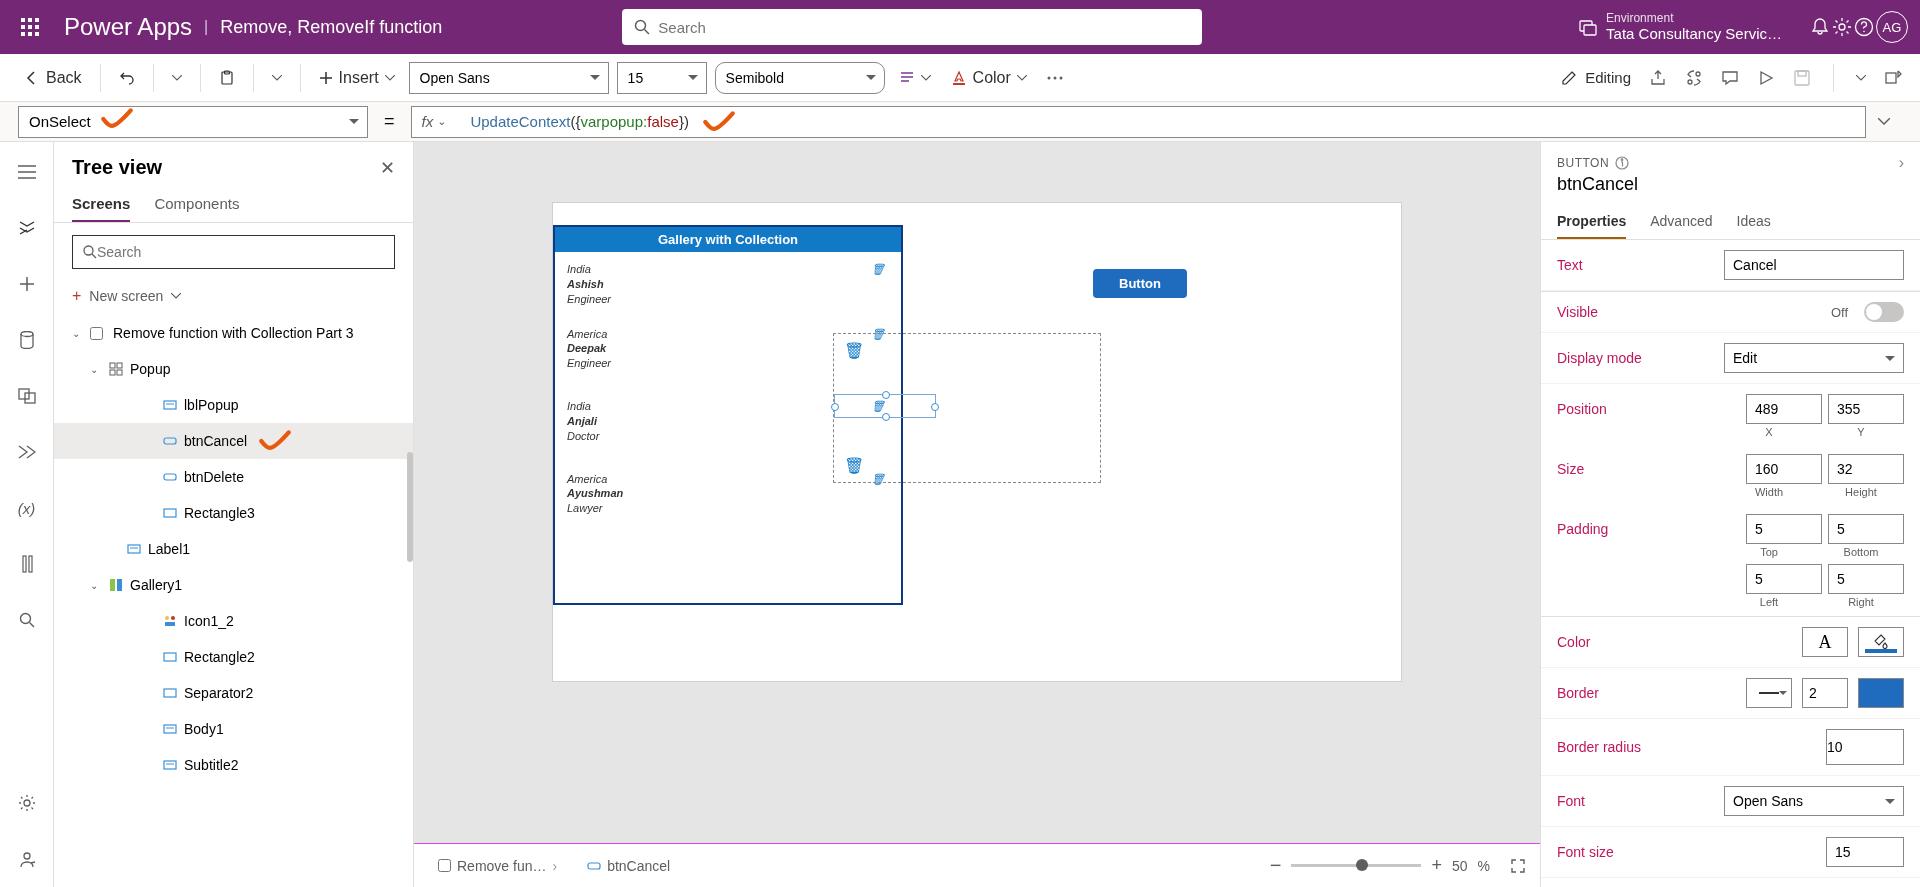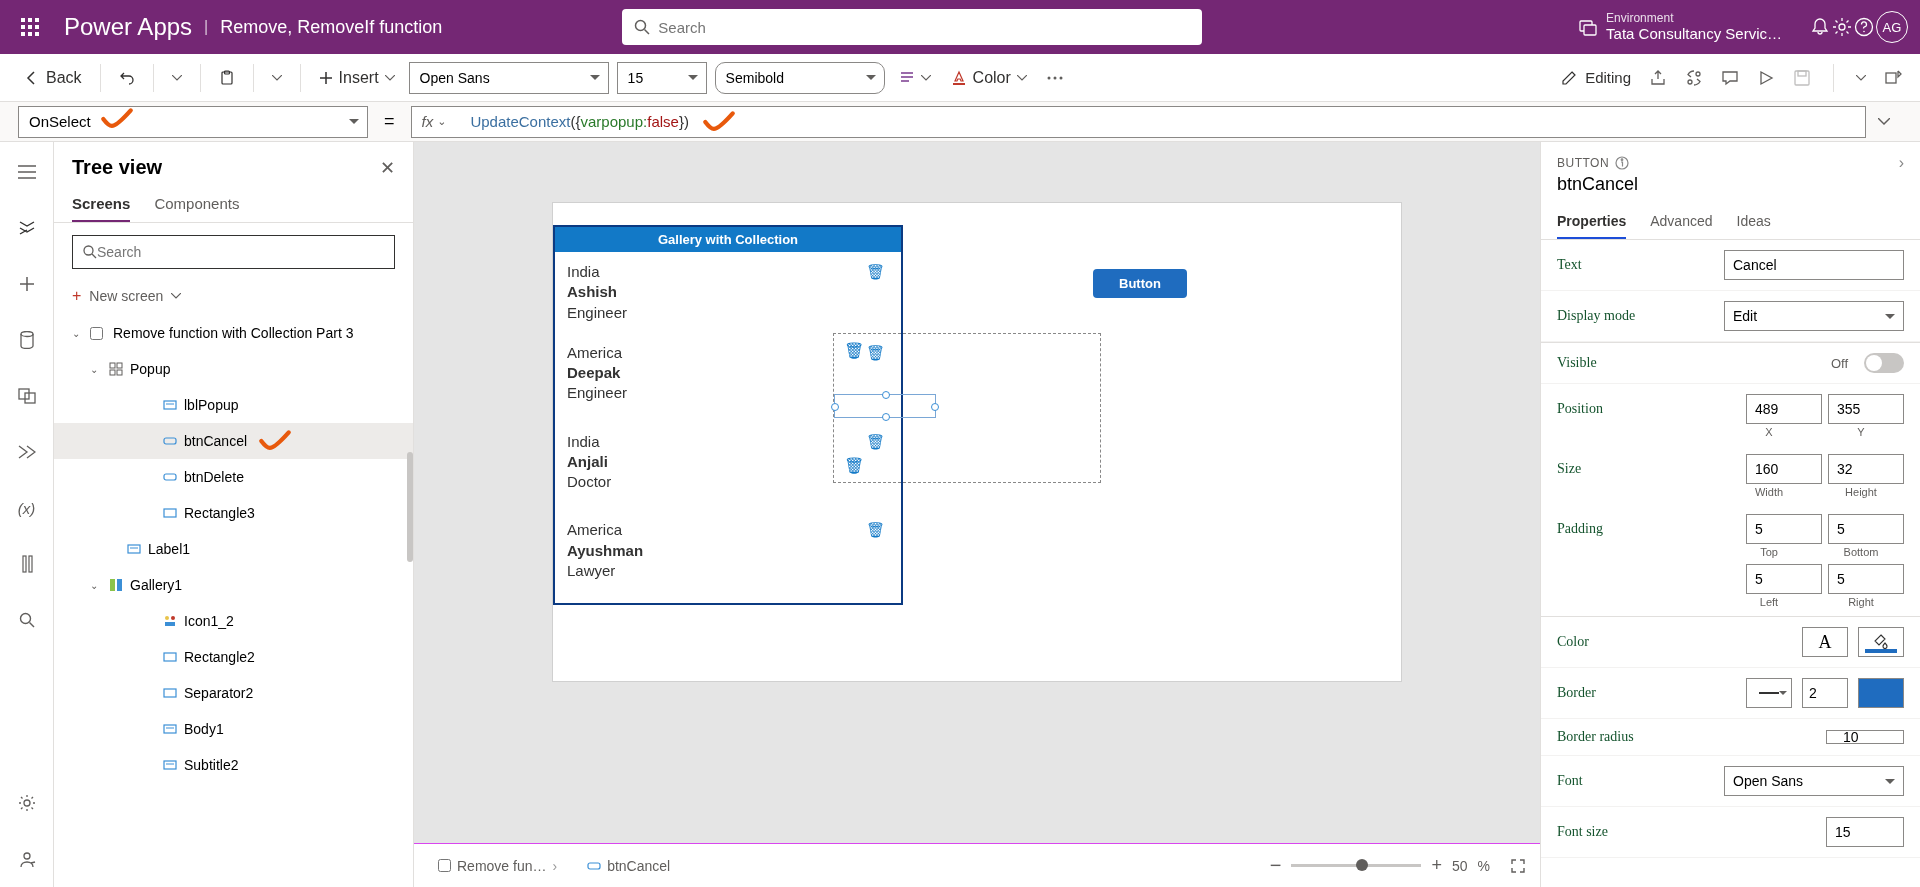--- a/index.html
+++ b/index.html
@@ -78,21 +78,21 @@
 .tree-caret { width: 12px; font-size: 10px; color: #605e5c; }
 .tree-icon { width: 16px; height: 16px; display: flex; align-items: center; justify-content: center; }
 .tree-scroll-thumb { position: absolute; right: 0; top: 310px; width: 6px; height: 110px; background: #c8c6c4; border-radius: 3px; }
 
 
 .canvas-area { flex: 1; display: flex; flex-direction: column; background: #e5e5e5; }
 .canvas-viewport { flex: 1; overflow: hidden; position: relative; display: flex; justify-content: center; padding-top: 60px; }
 .app-screen { width: 850px; height: 480px; background: white; position: relative; border: 1px solid #d0d0d0; }
 .gallery-frame { position: absolute; left: 0; top: 22px; width: 350px; height: 380px; border: 2px solid #0b3a82; }
 .gallery-header { background: #1279c7; color: white; text-align: center; font-size: 13px; font-weight: 600; padding: 5px 0; }
-.gallery-row { padding: 10px 12px; position: relative; font-size: 15px; line-height: 1.35; color: #333; }
+.gallery-row { padding: 10px 12px; position: relative; font-size: 11px; line-height: 1.35; color: #333; font-style: italic; }
 .gallery-row .country { font-weight: 400; }
 .gallery-row .name { font-weight: 600; }
 .trash { position: absolute; right: 16px; top: 10px; color: #1279c7; }
 .canvas-button { position: absolute; left: 540px; top: 66px; background: #1f6cbf; color: white; padding: 7px 26px; border-radius: 4px; font-size: 13px; font-weight: 600; }
 .popup-overlay { position: absolute; left: 280px; top: 130px; width: 268px; height: 150px; border: 1px dashed #888; background: rgba(255,255,255,0); }
 .popup-trash1 { position: absolute; left: 10px; top: 7px; color: #1279c7; }
 .popup-trash2 { position: absolute; left: 10px; bottom: 7px; color: #1279c7; }
 .sel-box { position: absolute; left: 0px; top: 60px; width: 102px; height: 24px; border: 1px solid #7aa7d6; }
 .sel-handle { width: 8px; height: 8px; border: 1.5px solid #3b8fd6; border-radius: 50%; background: white; position: absolute; }
 .sel-h1 { left: -4px; top: 8px; } .sel-h2 { left: 47px; top: -4px; } .sel-h3 { right: -4px; top: 8px; } .sel-h4 { left: 47px; bottom: -4px; }
@@ -100,23 +100,23 @@
 .breadcrumb-item { display: flex; align-items: center; gap: 6px; padding: 4px 10px; }
 .canvas-footer .spacer { flex: 1; }
 
 
 .props-panel { width: 380px; background: white; border-left: 1px solid #e1dfdd; display: flex; flex-direction: column; overflow-y: auto; }
 .props-type-row { padding: 12px 16px 0; display: flex; align-items: center; justify-content: space-between; }
 .props-type { font-size: 12px; color: #605e5c; letter-spacing: 0.5px; display: flex; align-items: center; gap: 6px; }
 .props-name { padding: 2px 16px 10px; font-size: 18px; }
 .props-tabs { display: flex; gap: 24px; padding: 0 16px; border-bottom: 1px solid #e1dfdd; }
 .props-tab { padding: 8px 0; font-size: 14px; color: #605e5c; cursor: pointer; }
-.props-tab.active { color: #323130; font-weight: 600; border-bottom: 2px solid #1d4ed8; }
+.props-tab.active { color: #323130; font-weight: 600; border-bottom: 2px solid #a16207; }
 .prop-row { display: flex; align-items: center; padding: 10px 16px; gap: 10px; font-size: 14px; border-bottom: 1px solid #f3f2f1; }
-.prop-label { flex: 1; color: #14532d; font-family: Liberation Serif, serif; }
+.prop-label { flex: 1; color: #be185d; }
 .prop-input { width: 180px; height: 30px; border: 1px solid #8a8886; padding: 0 8px; font-size: 14px; }
 .prop-dd-sm { width: 180px; height: 30px; border: 1px solid #8a8886; padding: 0 8px; display: flex; align-items: center; position: relative; }
 .prop-dd-sm::after { content: ""; position: absolute; right: 8px; border-left: 5px solid transparent; border-right: 5px solid transparent; border-top: 5px solid #605e5c; }
 .prop-pair { display: flex; gap: 6px; }
 .prop-pair input { width: 76px; height: 30px; border: 1px solid #8a8886; padding: 0 8px; font-size: 14px; }
 .prop-sub { display: flex; justify-content: flex-end; gap: 6px; padding: 0 16px 6px; font-size: 11px; color: #605e5c; }
 .prop-sub span { width: 86px; text-align: center; }
 .toggle { width: 40px; height: 20px; border-radius: 10px; background: #c8c6c4; position: relative; }
 .toggle::after { content: ""; position: absolute; left: 2px; top: 2px; width: 16px; height: 16px; background: white; border-radius: 50%; }
 .off-label { font-size: 13px; color: #605e5c; margin-right: 6px; }
@@ -612,28 +612,28 @@
     <div class="props-tabs">
       <div class="props-tab active">Properties</div>
       <div class="props-tab">Advanced</div>
       <div class="props-tab">Ideas</div>
     </div>
 
     <div class="prop-row">
         <span class="prop-label">Text</span>
         <input class="prop-input" value="Cancel" style="">
       </div>
-    <div class="prop-row">
-        <span class="prop-label">Display mode</span>
-        <div class="prop-dd-sm">Edit</div>
-      </div>
     <div class="prop-row" style="border-top:1px solid #e1dfdd">
         <span class="prop-label">Visible</span>
         <span class="off-label">Off</span>
         <div class="toggle"></div>
+      </div>
+    <div class="prop-row">
+        <span class="prop-label">Display mode</span>
+        <div class="prop-dd-sm">Edit</div>
       </div>
     <div class="prop-row" style="border:none;padding-bottom:2px">
         <span class="prop-label">Position</span>
         <div class="prop-pair">
           <input value="489" style="">
           <input value="355" style="">
         </div>
       </div>
     <div class="prop-sub">
         <span>X</span>
@@ -685,21 +685,21 @@
     <div class="prop-row">
         <span class="prop-label">Border</span>
         <div class="border-style">
           <div style="width:20px;height:0;border-top:2px solid #333"></div>
         </div>
         <input style="width: 46px; height: 30px; border: 1px solid rgb(138, 136, 134); padding: 0px 6px; font-size: 14px;" value="2">
         <div class="border-fill"></div>
       </div>
     <div class="prop-row">
         <span class="prop-label">Border radius</span>
-        <input style="width: 78px; height: 14px; border: 1px solid rgb(138, 136, 134); padding: 0px 16px; font-size: 14px;" value="10">
+        <input style="width: 78px; height: 36px; border: 1px solid rgb(138, 136, 134); padding: 0px 0; font-size: 14px;" value="10">
       </div>
     <div class="prop-row">
         <span class="prop-label">Font</span>
         <div class="prop-dd-sm">Open Sans</div>
       </div>
     <div class="prop-row">
         <span class="prop-label">Font size</span>
         <input style="width: 78px; height: 30px; border: 1px solid rgb(138, 136, 134); padding: 0px 8px; font-size: 14px;" value="15">
       </div>
   </div>

